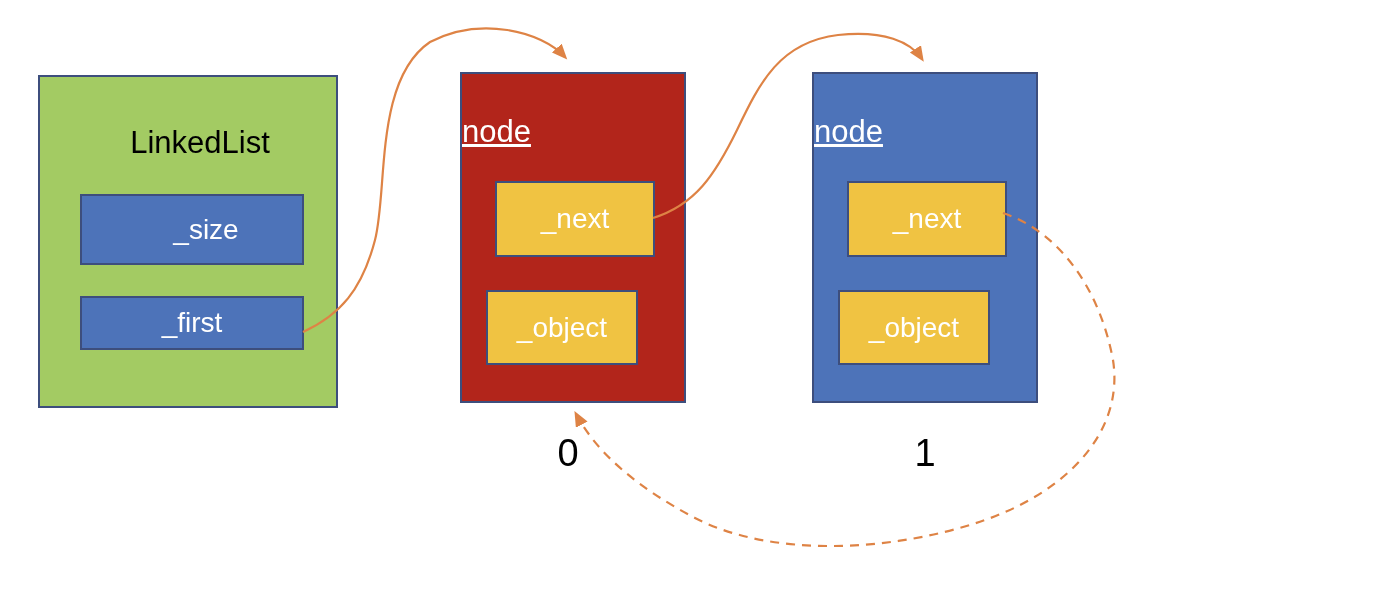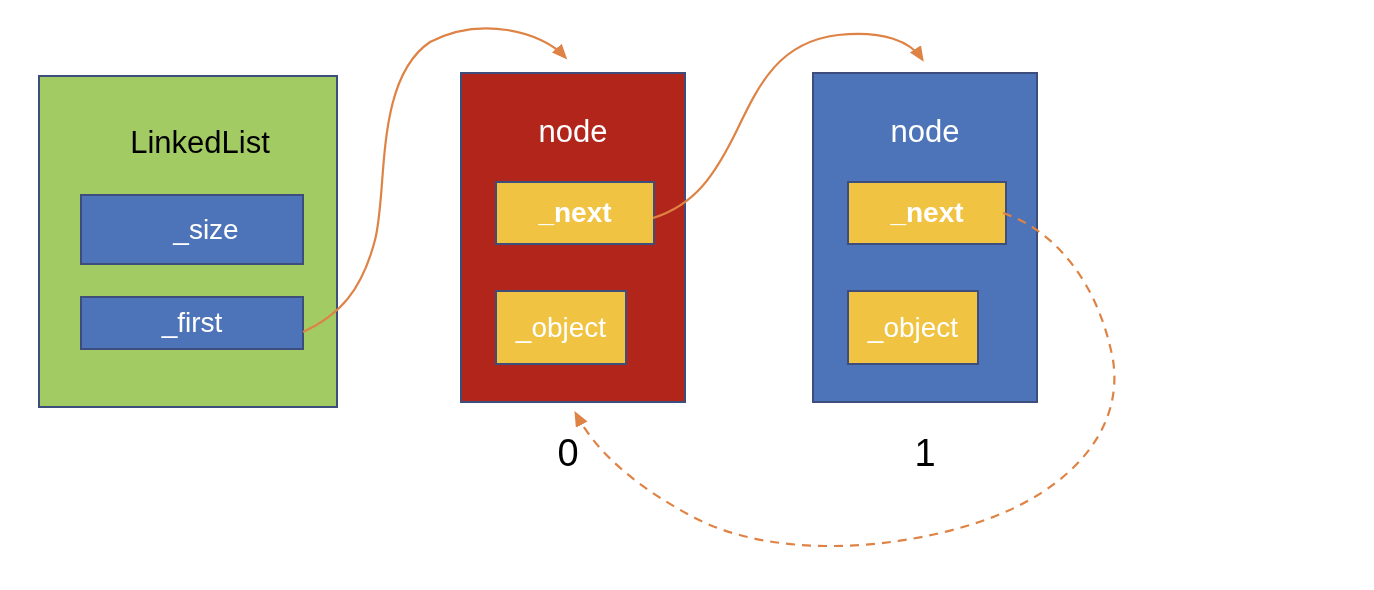--- a/index.html
+++ b/index.html
@@ -14,31 +14,31 @@
   .title{position:absolute;left:40px;top:28px;font-size:24px;color:var(--ink);letter-spacing:1px;}
 
   .box{position:absolute;border:2px solid var(--border);}
   .llbox{left:38px;top:75px;width:300px;height:333px;background:var(--green);}
   .llname{position:absolute;left:0;top:48px;width:100%;text-align:center;
           font-size:31px;color:var(--ink);padding-left:24px;}
 
   .node{width:226px;height:331px;}
   .node0{left:460px;top:72px;background:var(--red);}
   .node1{left:812px;top:72px;background:var(--blue);}
-  .nodename{position:absolute;left:0;top:40px;width:100%;text-align:center;
-            font-size:31px;color:var(--light);}
+  .nodename{position:absolute;left:0;top:40px;width:100%;
+            font-size:31px;color:var(--light);text-decoration:underline;}
 
   .field{position:absolute;border:2px solid var(--border);display:flex;
          align-items:center;justify-content:center;font-size:28px;}
   .field.bluef{background:var(--blue);color:var(--light);}
   .field.yellowf{background:var(--yellow);color:var(--light);}
   .f-size {left:40px;top:117px;width:224px;height:71px;padding-left:28px;}
   .f-first{left:40px;top:219px;width:224px;height:54px;}
-  .nf-next  {left:33px;top:107px;width:160px;height:64px;font-weight:bold;}
-  .nf-object{left:33px;top:216px;width:132px;height:75px;}
+  .nf-next  {left:33px;top:107px;width:160px;height:76px;}
+  .nf-object{left:24px;top:216px;width:152px;height:75px;}
 
   .idx{position:absolute;width:60px;text-align:center;font-size:38px;color:var(--ink);}
   .idx0{left:538px;top:432px;}
   .idx1{left:895px;top:432px;}
 
   svg.arrows{position:absolute;left:0;top:0;width:1374px;height:590px;
              z-index:5;pointer-events:none;}
   svg.arrows path{fill:none;stroke:var(--arrow);stroke-width:2.2;}
   svg.arrows path.dashed{stroke-dasharray:9 7;}
   svg.arrows .ah{fill:var(--arrow);stroke:none;}

